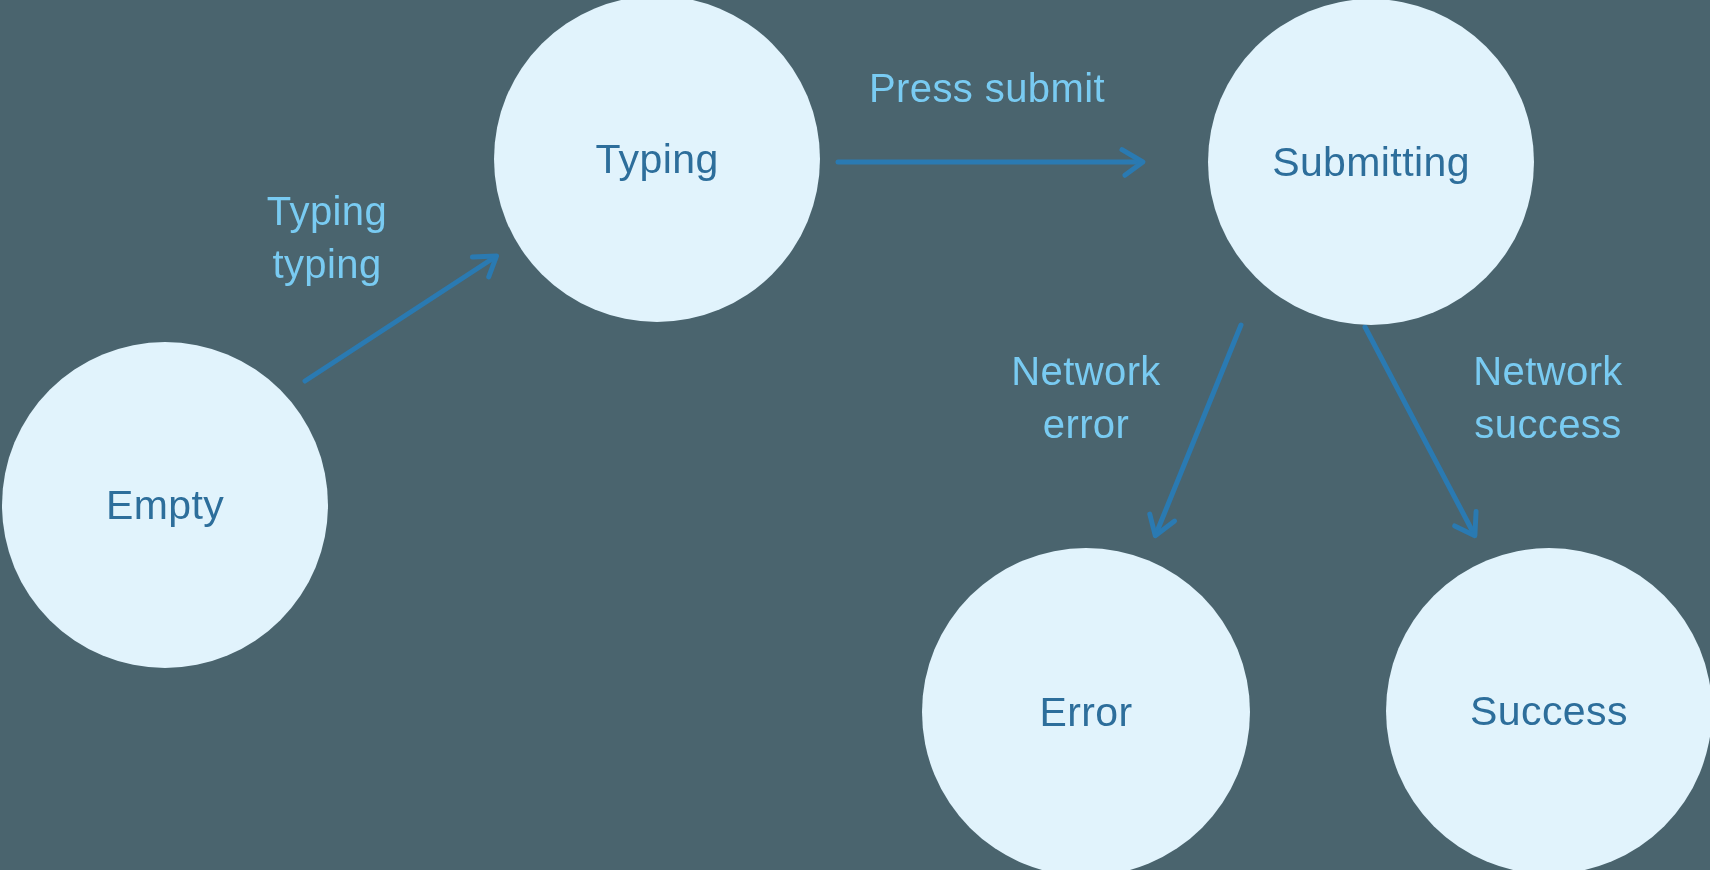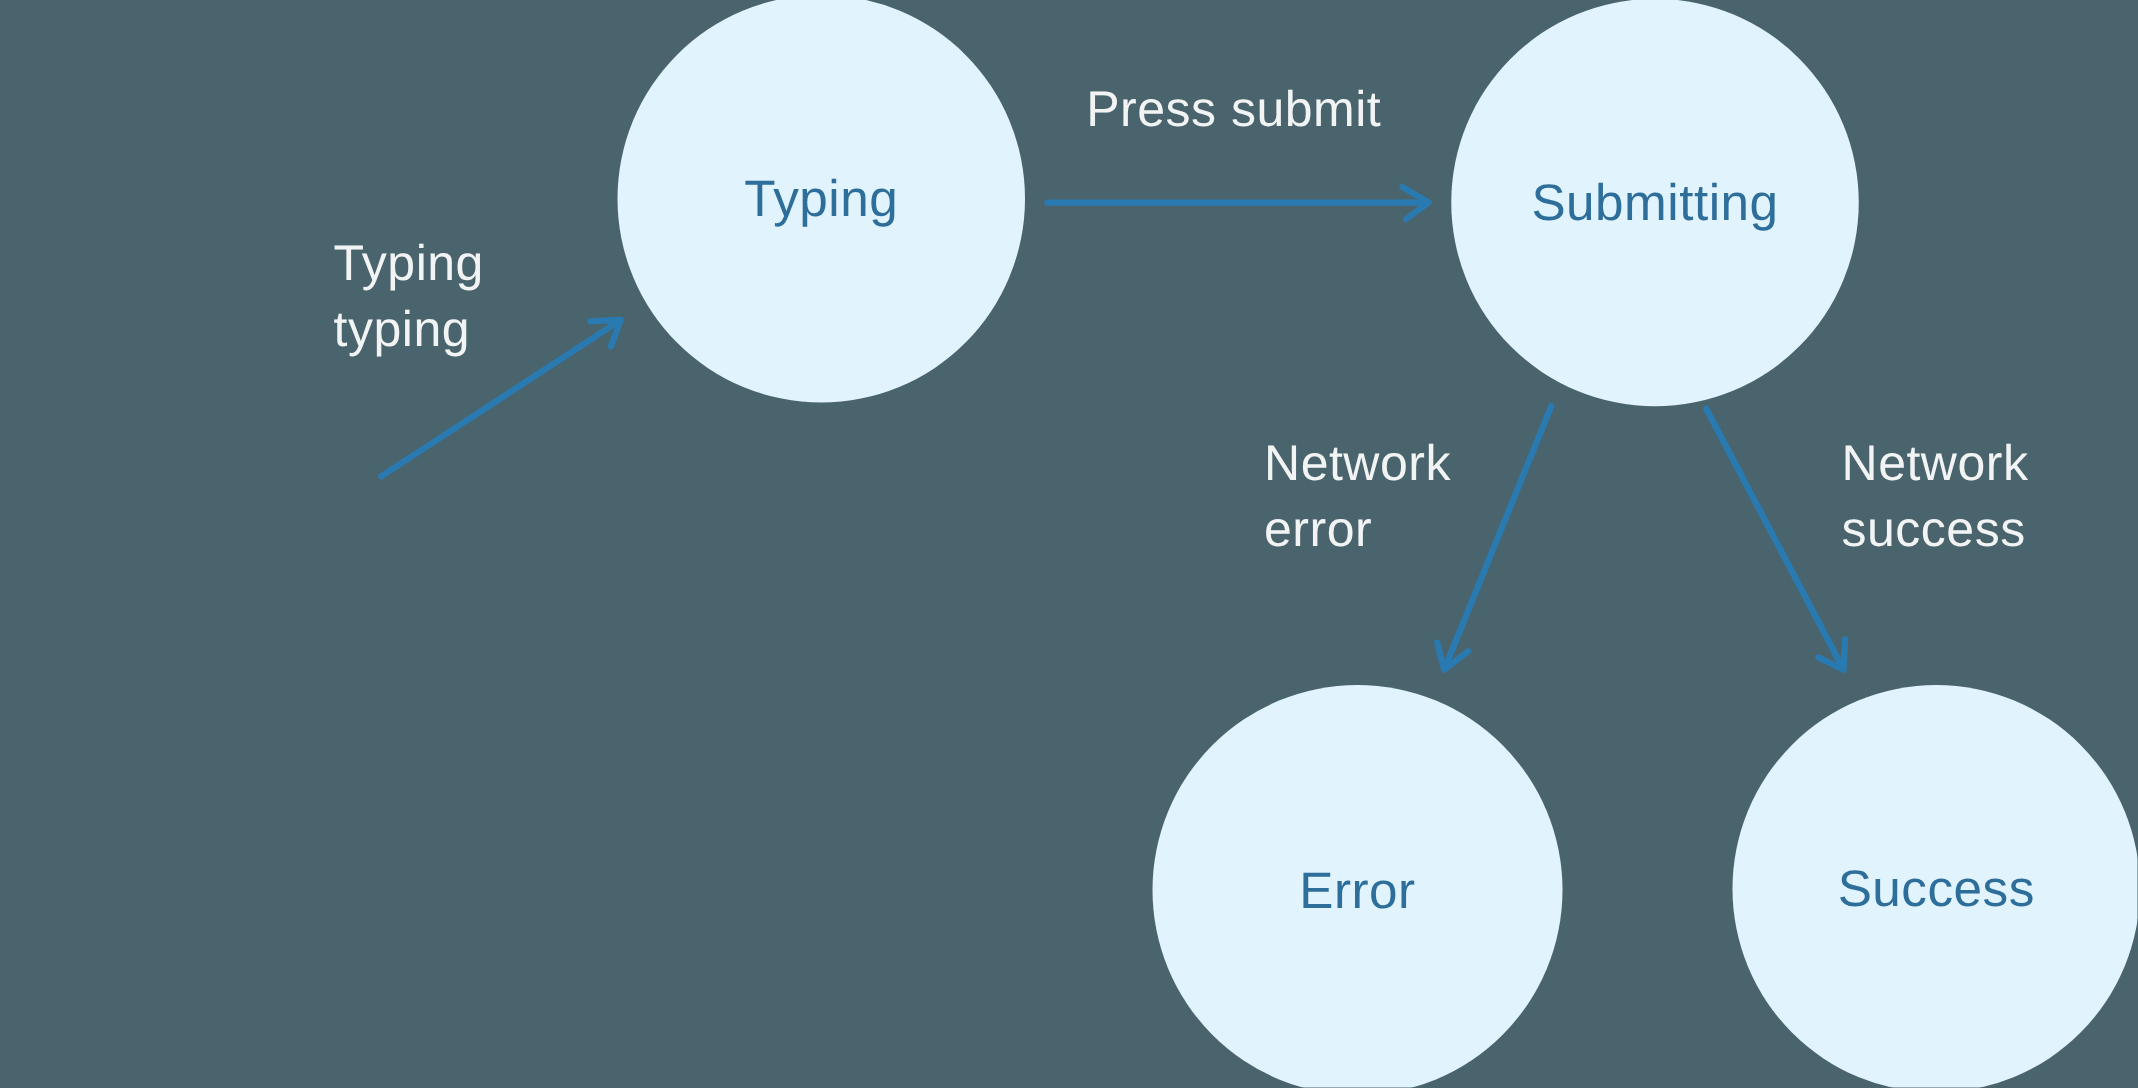--- a/index.html
+++ b/index.html
@@ -33,32 +33,33 @@
     justify-content: center;
   }
   .node-label {
     color: #2d6e9b;
     font-size: 41px;
     font-weight: 500;
     letter-spacing: 0.4px;
   }
   .node-empty      { left: 2px;    top: 342px;  width: 326px; height: 326px; }
   .node-typing     { left: 494px;  top: -4px;   width: 326px; height: 326px; }
-  .node-submitting { left: 1161px; top: -1px;   width: 326px; height: 326px; text-align: center; }
+  .node-submitting { left: 1208px; top: -1px;   width: 326px; height: 326px; text-align: center; }
   .node-error      { left: 922px;  top: 548px;  width: 328px; height: 328px; }
   .node-success    { left: 1386px; top: 548px;  width: 326px; height: 326px; }
   .edge-label {
     position: absolute;
     transform: translate(-50%, -50%);
-    color: #ffffff;
+    color: #7dd3fc;
     opacity: 0.93;
     font-size: 40px;
     font-weight: 500;
     line-height: 53px;
     letter-spacing: 0.4px;
+    text-align: center;
     white-space: nowrap;
   }
   .edge-label span { display: block; }
   .label-start-typing    { left: 327px;  top: 238px; }
   .label-press-submit    { left: 987px;  top: 88px;  }
   .label-network-error   { left: 1086px; top: 398px; }
   .label-network-success { left: 1548px; top: 398px; }
 </style>
 </head>
 <body>
@@ -70,20 +71,23 @@
       <marker id="arrowhead" viewBox="0 0 20 20" refX="15" refY="10" markerWidth="38" markerHeight="38" markerUnits="userSpaceOnUse" orient="auto">
         <path d="M5 3.5 L16 10 L6.5 17" fill="none" stroke="#2a7ab2" stroke-width="2.6" stroke-linecap="round" stroke-linejoin="round"></path>
       </marker>
     </defs>
     <line x1="305" y1="381" x2="495" y2="257" stroke="#2a7ab2" stroke-width="5" stroke-linecap="round" marker-end="url(#arrowhead)"></line>
     <line x1="838" y1="162" x2="1141" y2="162" stroke="#2a7ab2" stroke-width="5" stroke-linecap="round" marker-end="url(#arrowhead)"></line>
     <line x1="1241" y1="325" x2="1156" y2="534" stroke="#2a7ab2" stroke-width="5" stroke-linecap="round" marker-end="url(#arrowhead)"></line>
     <line x1="1365" y1="327" x2="1474" y2="534" stroke="#2a7ab2" stroke-width="5" stroke-linecap="round" marker-end="url(#arrowhead)"></line>
   </svg>
 
+  <div class="node node-empty">
+    <span class="node-label">Empty</span>
+  </div>
 
   <div class="node node-typing">
     <span class="node-label">Typing</span>
   </div>
 
   <div class="node node-submitting">
     <span class="node-label">Submitting</span>
   </div>
 
   <div class="node node-error">

